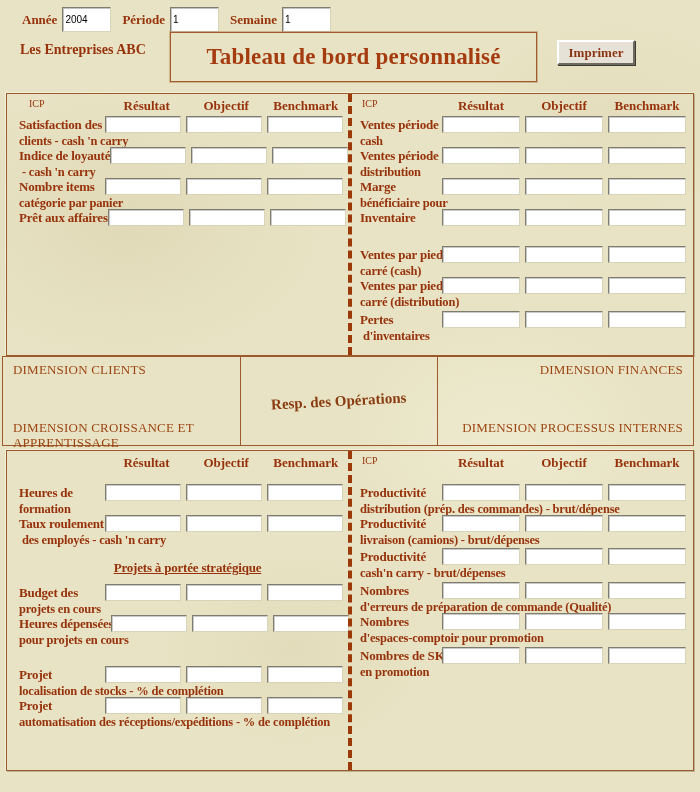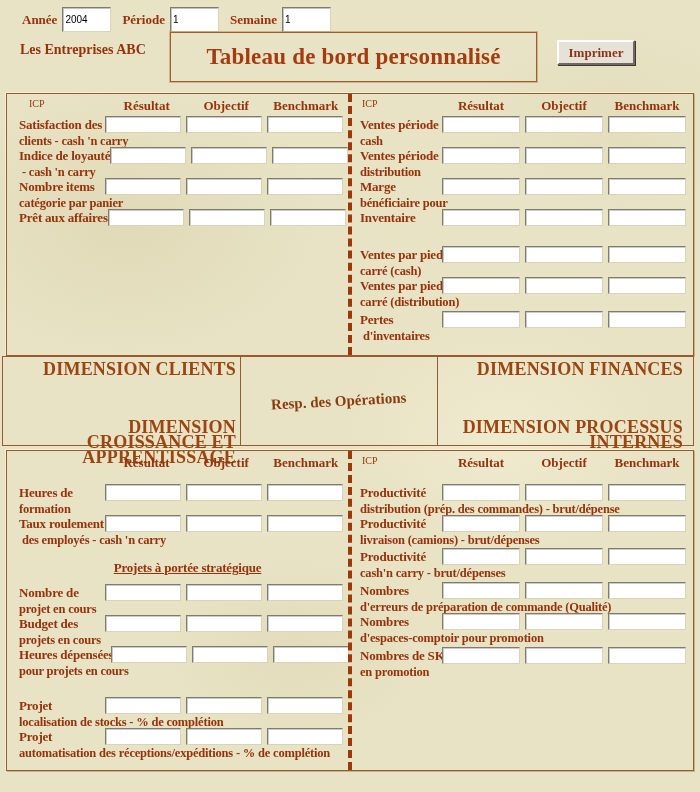--- a/index.html
+++ b/index.html
@@ -83,21 +83,21 @@
                 text-decoration: underline; letter-spacing: -0.2px; text-align: center; }
 
   
   .dimband { position: absolute; left: 2px; top: 356px; width: 692px; height: 90px;
              border: 1px solid #9b5a2b; }
   .dimcell { position: absolute; top: 0; bottom: 0; }
   .dim-left   { left: 0; width: 238px; border-right: 1px solid #9b5a2b; padding: 5px 4px 4px 10px; }
   .dim-center { left: 238px; width: 197px; border-right: 1px solid #9b5a2b;
                 display: flex; align-items: center; justify-content: center; }
   .dim-right  { left: 435px; right: 0; padding: 5px 10px 4px 4px; text-align: right; }
-  .dimtext { font-size: 18px; font-weight: bold; color: #9c4512; line-height: 15px; letter-spacing: 0.2px; text-align: right; }
+  .dimtext { font-size: 13px; font-weight: normal; color: #9c4512; line-height: 15px; letter-spacing: 0.2px; }
   .dim-gap { margin-top: 43px; }
   .resp-ops { font-size: 15px; font-weight: bold; color: #8a3c10;
               transform: rotate(-3deg); white-space: nowrap; }
 </style>
 </head>
 <body>
 
 <div class="topbar">
   <span class="tb-label">Année</span>
   <input class="tb-input" type="text" value="2004" style="">
@@ -274,29 +274,20 @@
             <input type="text" class="kin" style="">
             <input type="text" class="kin" style="">
           </div>
           <div class="kcont"> des employés - cash 'n carry</div>
         </div>
       </div>
     <div class="subheading">Projets à portée stratégique</div>
     <div>
         <div class="kblock">
           <div class="krow">
-            <div class="klabel">Nombre de</div>
-            <input type="text" class="kin" style="">
-            <input type="text" class="kin" style="">
-            <input type="text" class="kin" style="">
-          </div>
-          <div class="kcont">projet en cours</div>
-        </div>
-        <div class="kblock">
-          <div class="krow">
             <div class="klabel">Budget des</div>
             <input type="text" class="kin" style="">
             <input type="text" class="kin" style="">
             <input type="text" class="kin" style="">
           </div>
           <div class="kcont">projets en cours</div>
         </div>
         <div class="kblock">
           <div class="krow">
             <div class="klabel">Heures dépensées</div>

